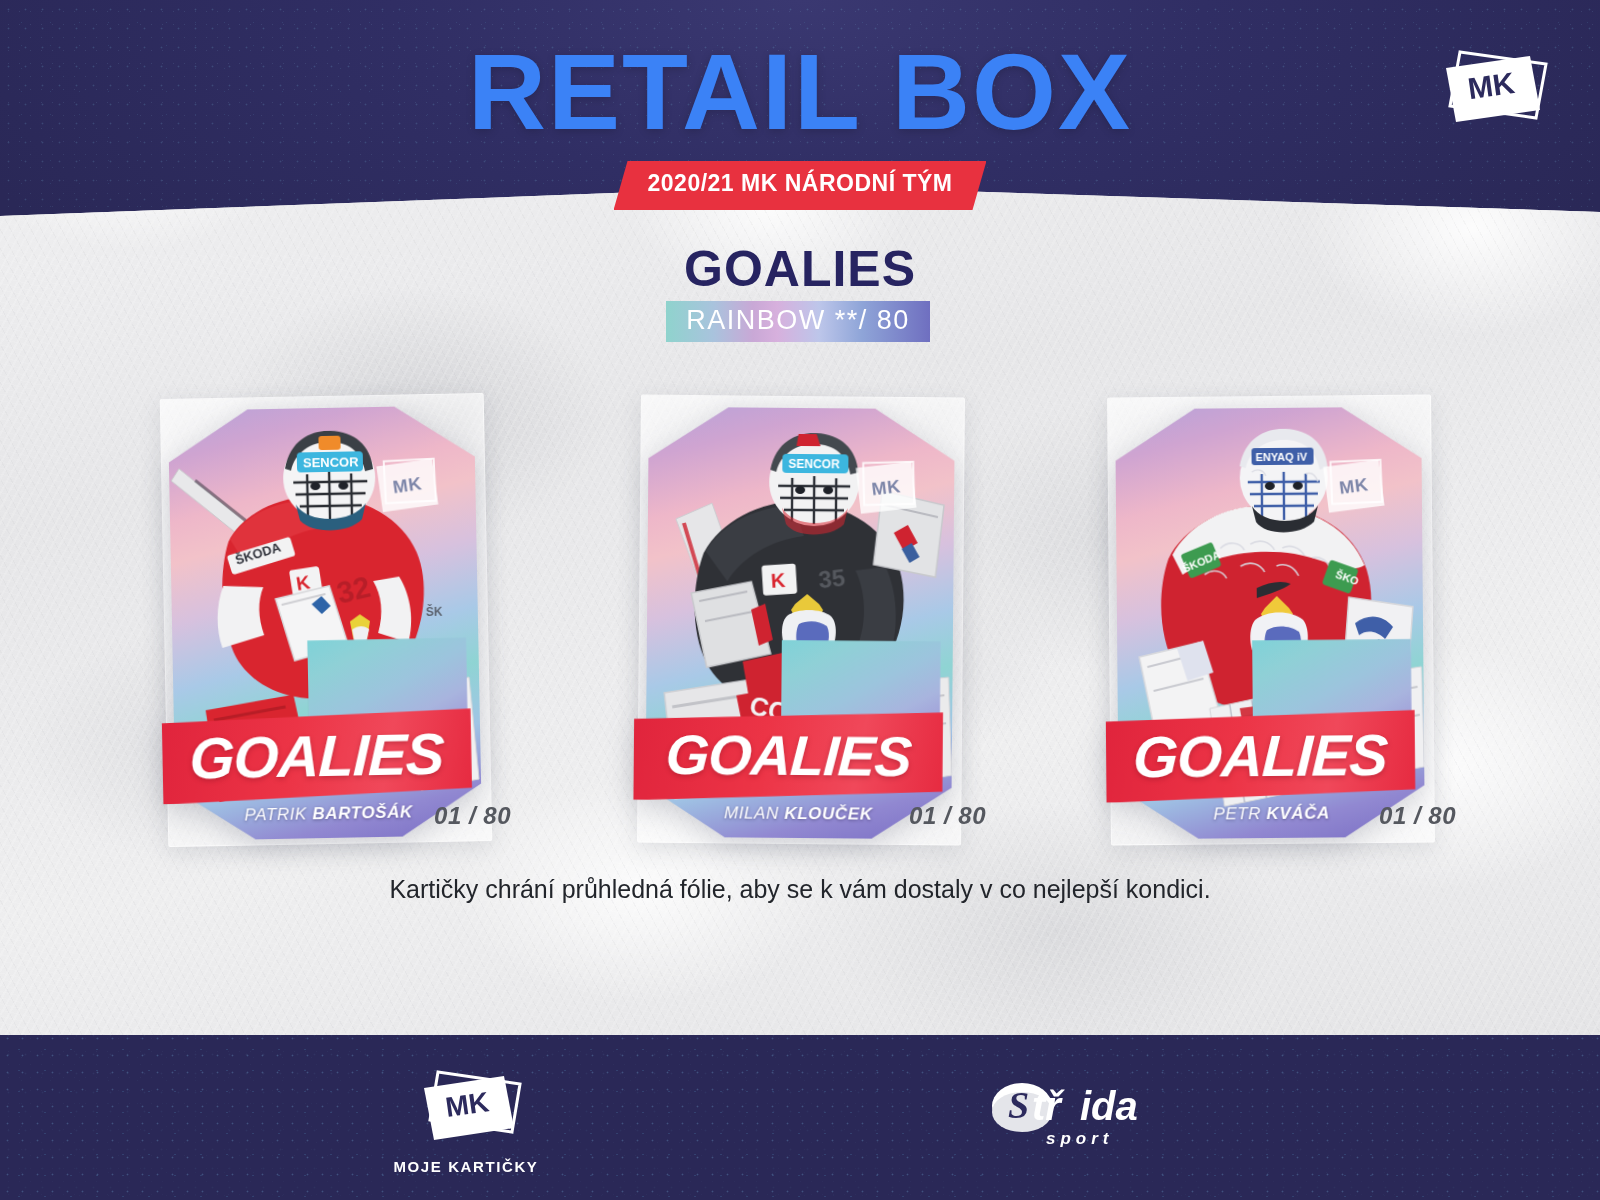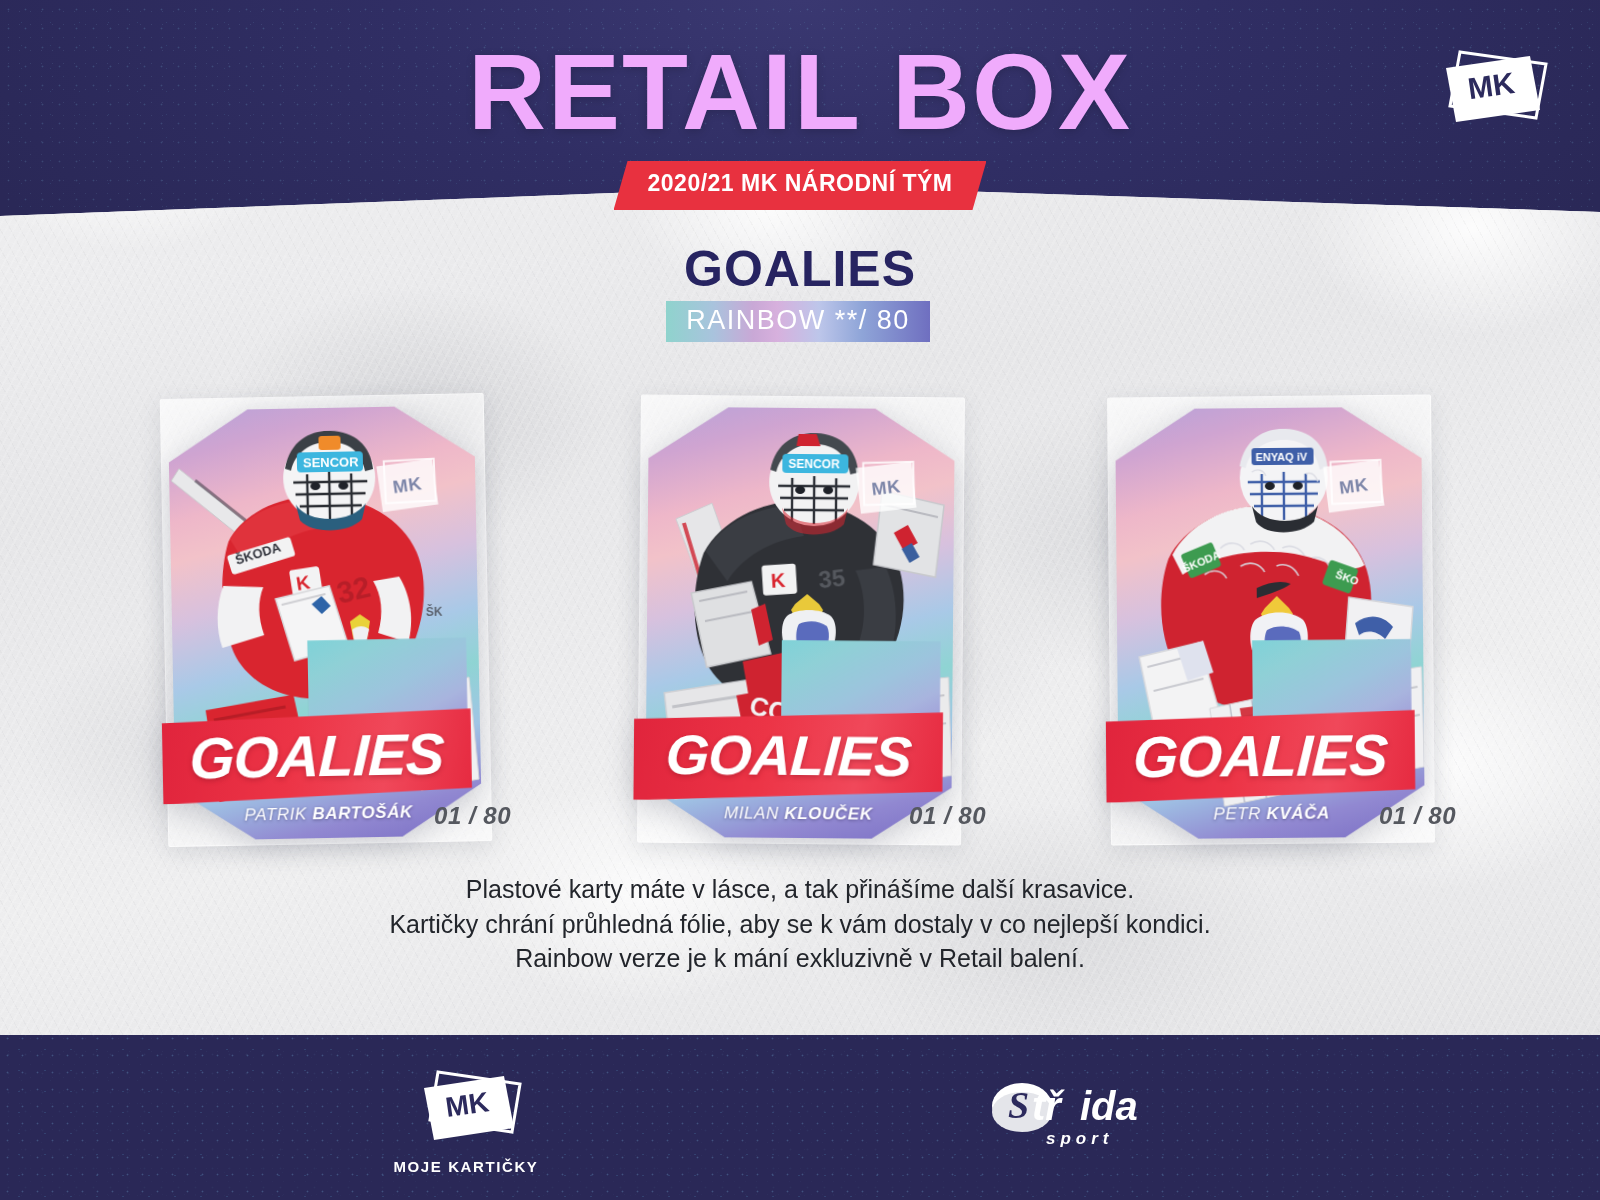--- a/index.html
+++ b/index.html
@@ -72,21 +72,21 @@
       repeating-linear-gradient(13deg, rgba(255,255,255,.35) 0 1px, rgba(0,0,0,0) 1px 6px);
   }
 
   
   .hdr-title {
     position:absolute; left:0; right:0; top:38px;
     text-align:center;
     font-size:108px; line-height:1;
     font-weight:bold;
     letter-spacing:2px;
-    color:#f0abfc;
+    color:#3b82f6;
     font-family:"Liberation Sans", sans-serif;
     text-shadow:0 2px 10px rgba(0,0,0,.18);
   }
   .hdr-badge-wrap { position:absolute; left:0; right:0; top:161px; text-align:center; }
   .hdr-badge {
     display:inline-block;
     background:#e8313f;
     color:#fff;
     font-size:23px; font-weight:bold; letter-spacing:.5px;
     padding:9px 34px 13px 34px;
@@ -597,23 +597,21 @@
         <div class="pname">
           <span>PETR </span><b>KVÁČA</b>
         </div>
       </div>
       <div class="serial">01 / 80</div>
     </div>
 
   </div>
 
   <div class="copy">
-    <div>Plastové karty máte v lásce, a tak přinášíme další krasavice.</div>
     <div>Kartičky chrání průhledná fólie, aby se k vám dostaly v co nejlepší kondici.</div>
-    <div>Rainbow verze je k mání exkluzivně v Retail balení.</div>
   </div>
 
   <div class="footer">
 
     <div class="mk-foot">
       <svg width="124" height="104" viewBox="0 0 124 104">
         <g>
           <polygon points="34,6 116,18 108,66 26,54" fill="none" stroke="#ffffff" stroke-width="3"></polygon>
         </g>
         <g>

